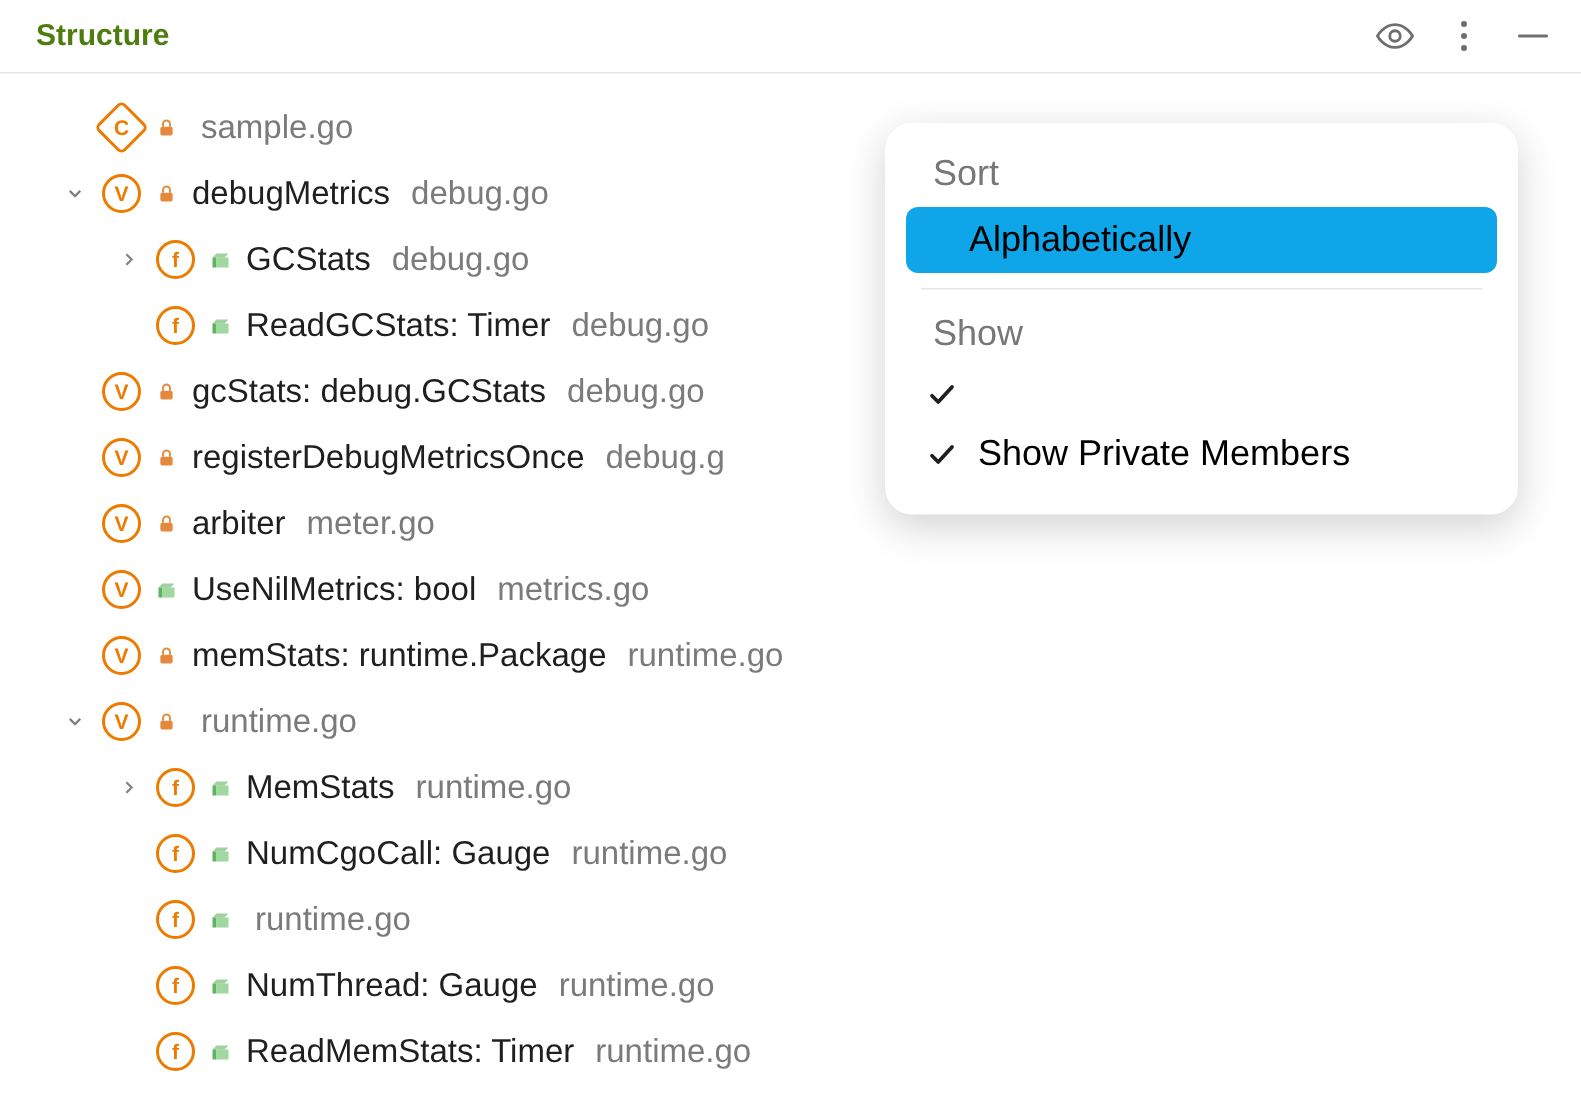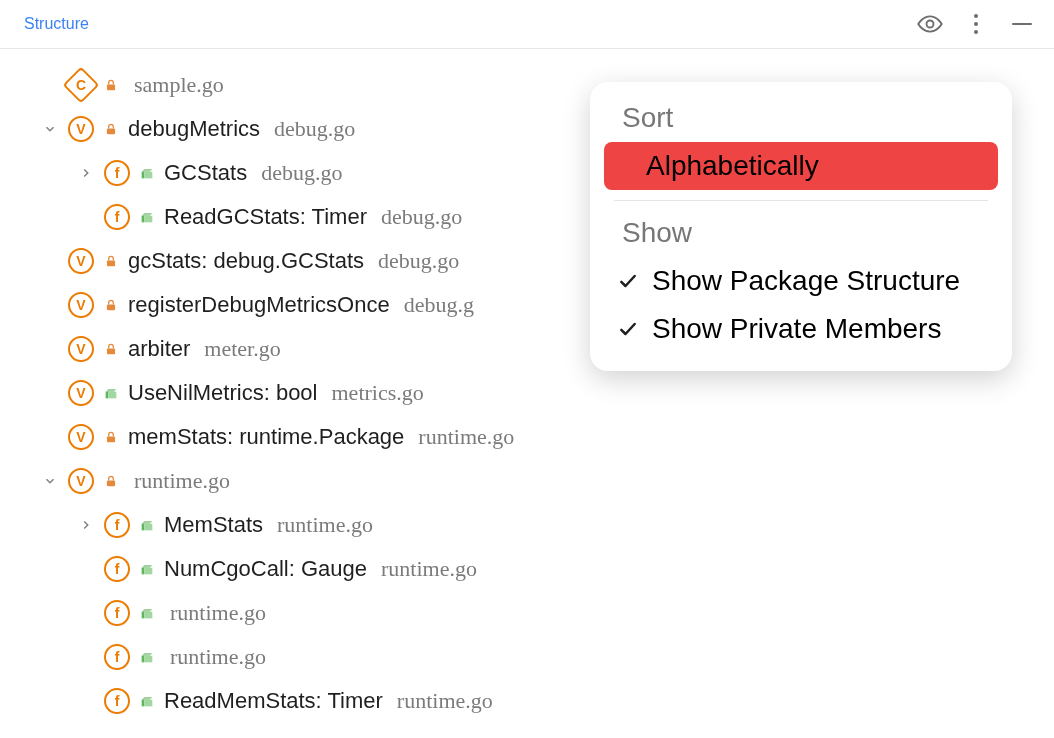--- a/index.html
+++ b/index.html
@@ -13,23 +13,23 @@
     position: relative;
   }
   .header {
     display: flex;
     align-items: center;
     justify-content: space-between;
     padding: 10px 18px 10px 24px;
     border-bottom: 1px solid #e6e6e6;
   }
   .title {
-    font-size: 16px;
-    font-weight: 400;
-    color: #3b82f6;
+    font-size: 20px;
+    font-weight: 700;
+    color: #4d7c0f;
   }
   .header-actions {
     display: flex;
     align-items: center;
     gap: 18px;
   }
   .icon-btn {
     width: 28px;
     height: 28px;
     display: flex;
@@ -88,46 +88,46 @@
     color: #e58a3c;
     flex-shrink:0;
   }
   .pkg-green {
     width: 18px; height: 18px;
     display:flex; align-items:center; justify-content:center;
     color:#4caf50;
     flex-shrink:0;
   }
   .label { color: #1f1f1f; }
-  .file  { color: #7b7b7b; margin-left: 6px; font-family: Liberation Serif, serif; }
+  .file  { color: #7b7b7b; margin-left: 6px; }
   .popup {
     position: absolute;
     top: 82px;
     left: 590px;
     width: 422px;
     background: #ffffff;
     border-radius: 18px;
     box-shadow: 0 8px 28px rgba(0,0,0,0.18);
     padding: 18px 14px;
-    font-size: 28px;
+    font-size: 24px;
   }
   .popup-section-title {
     color: #777;
     padding: 2px 18px 8px;
   }
   .popup-item {
     display:flex;
     align-items:center;
     gap: 12px;
     padding: 8px 18px 8px 42px;
     border-radius: 8px;
     cursor: pointer;
   }
   .popup-item.highlight {
-    background: #ef4444;
+    background: #0ea5e9;
   }
   .check-holder {
     width: 24px;
     margin-left: -30px;
     display:flex;align-items:center;justify-content:center;
     color:#1f1f1f;
   }
   .popup-sep {
     height:1px; background:#e5e5e5;
     margin: 10px 10px 14px;
@@ -368,20 +368,21 @@
       <div class="kind-icon">
         <div class="kind-circle">f</div>
       </div>
       <div class="pkg-green">
         <svg width="16" height="16" viewBox="0 0 24 24">
           <path fill="#5fb45f" d="M4 10h4v10H4z"></path>
           <path fill="#a0d8a0" d="M8 10h12v10H8z"></path>
           <path fill="#5fb45f" d="M4 10l4-4h12l-4 4z" opacity="0.6"></path>
         </svg>
       </div>
+      <span class="label">NumThread: Gauge</span>
       <span class="file">runtime.go</span>
     </div>
     <div class="row indent-1">
       <div class="arrow-slot"></div>
       <div class="kind-icon">
         <div class="kind-circle">f</div>
       </div>
       <div class="pkg-green">
         <svg width="16" height="16" viewBox="0 0 24 24">
           <path fill="#5fb45f" d="M4 10h4v10H4z"></path>
@@ -403,21 +404,20 @@
     </div>
   <div class="popup-sep"></div>
   <div class="popup-section-title">Show</div>
   <div id="show-items">
       <div class="popup-item">
         <span class="check-holder">
           <svg width="20" height="20" viewBox="0 0 24 24" fill="none" stroke="#1f1f1f" stroke-width="3" stroke-linecap="round" stroke-linejoin="round">
             <polyline points="4 13 9 18 20 6"></polyline>
           </svg>
         </span>
-        <span>Show Package Structure</span>
       </div>
       <div class="popup-item">
         <span class="check-holder">
           <svg width="20" height="20" viewBox="0 0 24 24" fill="none" stroke="#1f1f1f" stroke-width="3" stroke-linecap="round" stroke-linejoin="round">
             <polyline points="4 13 9 18 20 6"></polyline>
           </svg>
         </span>
         <span>Show Private Members</span>
       </div>
     </div>

